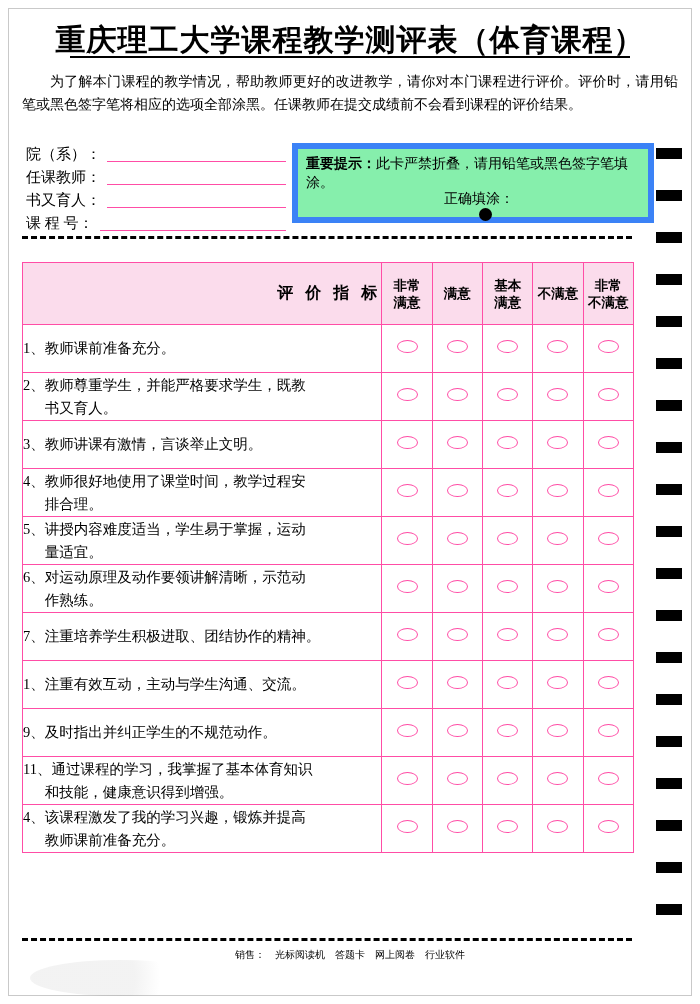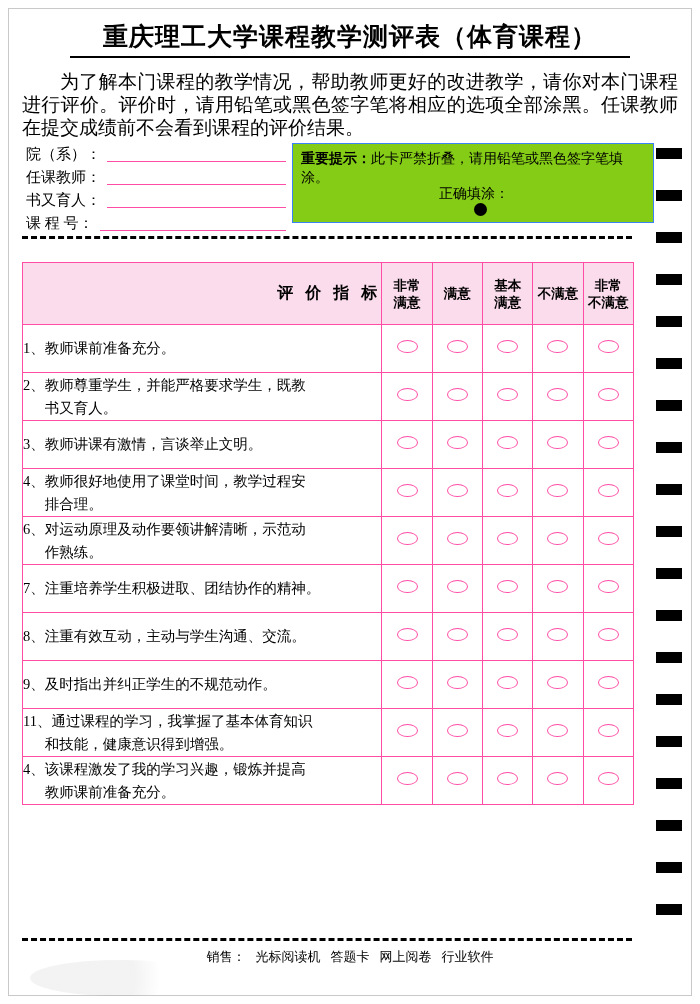--- a/index.html
+++ b/index.html
@@ -24,37 +24,37 @@
     width: 684px; height: 988px;
     border: 1px solid #c9c9c9;
   }
 
   
   .title {
     position: absolute;
     left: 0; top: 20px;
     width: 700px;
     text-align: center;
-    font-size: 25px;
+    font-size: 30px;
     font-weight: bold;
     letter-spacing: 1px;
   }
   .title-rule {
     position: absolute;
     left: 70px; top: 56px;
     width: 560px; height: 2px;
     background: #000;
   }
 
   
   .intro {
     position: absolute;
     left: 22px; top: 70px;
     width: 656px;
-    font-size: 19px;
+    font-size: 14px;
     line-height: 23px;
     text-align: justify;
   }
   .intro .indent { padding-left: 2em; }
 
   
   .info {
     position: absolute;
     left: 26px; top: 145px;
     width: 260px;
@@ -71,22 +71,22 @@
     border-bottom: 1px solid #ff4da6;
     margin-left: 6px;
     height: 17px;
   }
 
   
   .notice {
     position: absolute;
     left: 292px; top: 143px;
     width: 362px; height: 80px;
-    border: 1px solid #3b82f6;
-    background: #84cc16;
+    border: 6px solid #3b82f6;
+    background: #86efac;
     font-size: 14px;
   }
   .notice-top {
     padding: 5px 8px 0 8px;
     line-height: 19px;
   }
   .notice-top b { font-weight: bold; }
   .notice-rows {
     position: absolute;
     left: 8px; top: 41px;
@@ -203,21 +203,21 @@
     border: 1px solid #ff4da6;
     border-radius: 50%;
   }
 
   
   .footer {
     position: absolute;
     left: 0; top: 948px;
     width: 700px;
     text-align: center;
-    font-size: 13px;
+    font-size: 10px;
   }
   .footer span { margin: 0 5px; }
 
   
   .watermark {
     position: absolute;
     left: 30px; top: 960px;
     width: 180px; height: 36px;
     opacity: 0.08;
     border-radius: 50%;
@@ -358,20 +358,31 @@
             <span class="ind2">排合理。</span>
           </td>
           <td class="opt-cell"><span class="bubble"></span></td>
           <td class="opt-cell"><span class="bubble"></span></td>
           <td class="opt-cell"><span class="bubble"></span></td>
           <td class="opt-cell"><span class="bubble"></span></td>
           <td class="opt-cell"><span class="bubble"></span></td>
         </tr>
         <tr>
           <td class="q-cell">
+            <span class="ind">5、讲授内容难度适当，学生易于掌握，运动</span>
+            <span class="ind2">量适宜。</span>
+          </td>
+          <td class="opt-cell"><span class="bubble"></span></td>
+          <td class="opt-cell"><span class="bubble"></span></td>
+          <td class="opt-cell"><span class="bubble"></span></td>
+          <td class="opt-cell"><span class="bubble"></span></td>
+          <td class="opt-cell"><span class="bubble"></span></td>
+        </tr>
+        <tr>
+          <td class="q-cell">
             <span class="ind">6、对运动原理及动作要领讲解清晰，示范动</span>
             <span class="ind2">作熟练。</span>
           </td>
           <td class="opt-cell"><span class="bubble"></span></td>
           <td class="opt-cell"><span class="bubble"></span></td>
           <td class="opt-cell"><span class="bubble"></span></td>
           <td class="opt-cell"><span class="bubble"></span></td>
           <td class="opt-cell"><span class="bubble"></span></td>
         </tr>
         <tr>
@@ -379,21 +390,21 @@
             <span class="ind">7、注重培养学生积极进取、团结协作的精神。</span>
           </td>
           <td class="opt-cell"><span class="bubble"></span></td>
           <td class="opt-cell"><span class="bubble"></span></td>
           <td class="opt-cell"><span class="bubble"></span></td>
           <td class="opt-cell"><span class="bubble"></span></td>
           <td class="opt-cell"><span class="bubble"></span></td>
         </tr>
         <tr>
           <td class="q-cell">
-            <span class="ind">8、注重有效互动，主动与学生沟通、交流。</span>
+            <span class="ind">1、注重有效互动，主动与学生沟通、交流。</span>
           </td>
           <td class="opt-cell"><span class="bubble"></span></td>
           <td class="opt-cell"><span class="bubble"></span></td>
           <td class="opt-cell"><span class="bubble"></span></td>
           <td class="opt-cell"><span class="bubble"></span></td>
           <td class="opt-cell"><span class="bubble"></span></td>
         </tr>
         <tr>
           <td class="q-cell">
             <span class="ind">9、及时指出并纠正学生的不规范动作。</span>

